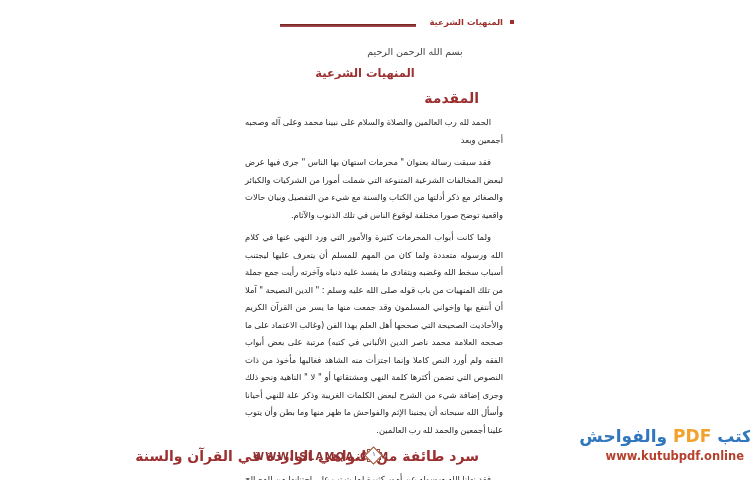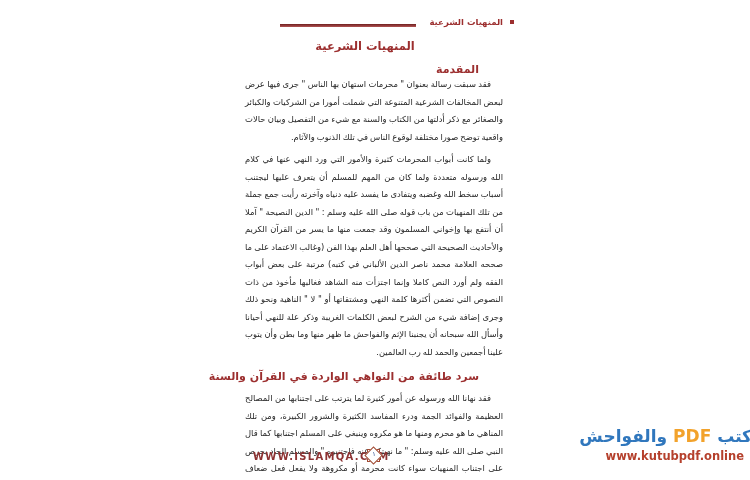--- a/index.html
+++ b/index.html
@@ -30,21 +30,21 @@
   .bismillah{
     margin-top:16px;text-align:center;transform:translateX(41px);
     color:#3f3f3f;font-size:9.5px;white-space:nowrap;
   }
   .book-title{
     margin-top:9px;text-align:center;transform:translateX(-9px);
     color:#9c2f2f;font-weight:bold;font-size:11.5px;white-space:nowrap;
   }
   .sec-heading{
     margin-top:10px;text-align:right;padding-left:0;padding-right:24px;
-    color:#9c2f2f;font-weight:bold;font-size:11px;white-space:nowrap;
+    color:#9c2f2f;font-weight:bold;font-size:14px;white-space:nowrap;
   }
   .sec-heading.second{margin-top:9px;}
   .para{
     color:#262626;font-size:8.4px;line-height:17.5px;
     text-align:justify;text-indent:12px;word-spacing:-0.6px;
     margin:0;
   }
   .para.first{margin-top:8px;}
   .para + .para{margin-top:5px;}
   .sec2-para{margin-top:7px;}
@@ -89,25 +89,27 @@
 <body>
 
 <div class="page-col">
 
   <div class="hdr">
     <span class="hdr-title">المنهيات الشرعية</span>
     <span class="hdr-rule"></span>
     <span class="hdr-spacer"></span>
   </div>
 
+  <div class="bismillah">بسم الله الرحمن الرحيم</div>
 
   <div class="book-title">المنهيات الشرعية</div>
 
   <div class="sec-heading">المقدمة</div>
 
+  <p class="para first">الحمد لله رب العالمين والصلاة والسلام على نبينا محمد وعلى آله وصحبه أجمعين وبعد</p>
 
   <p class="para">فقد سبقت رسالة بعنوان " محرمات استهان بها الناس " جرى فيها عرض لبعض المخالفات الشرعية المتنوعة التي شملت أمورا من الشركيات والكبائر والصغائر مع ذكر أدلتها من الكتاب والسنة مع شيء من التفصيل وبيان حالات واقعية توضح صورا مختلفة لوقوع الناس في تلك الذنوب والآثام.</p>
 
   <p class="para">ولما كانت أبواب المحرمات كثيرة والأمور التي ورد النهي عنها في كلام الله ورسوله متعددة ولما كان من المهم للمسلم أن يتعرف عليها ليجتنب أسباب سخط الله وغضبه ويتفادى ما يفسد عليه دنياه وآخرته رأيت جمع جملة من تلك المنهيات من باب قوله صلى الله عليه وسلم : " الدين النصيحة " آملا أن أنتفع بها وإخواني المسلمون وقد جمعت منها ما يسر من القرآن الكريم والأحاديث الصحيحة التي صححها أهل العلم بهذا الفن (وغالب الاعتماد على ما صححه العلامة محمد ناصر الدين الألباني في كتبه) مرتبة على بعض أبواب الفقه ولم أورد النص كاملا وإنما اجتزأت منه الشاهد فغالبها مأخوذ من ذات النصوص التي تضمن أكثرها كلمة النهي ومشتقاتها أو " لا " الناهية ونحو ذلك وجرى إضافة شيء من الشرح لبعض الكلمات الغريبة وذكر علة للنهي أحيانا وأسأل الله سبحانه أن يجنبنا الإثم والفواحش ما ظهر منها وما بطن وأن يتوب علينا أجمعين والحمد لله رب العالمين.</p>
 
   <div class="sec-heading second">سرد طائفة من النواهي الواردة في القرآن والسنة</div>
 
   <p class="para sec2-para">فقد نهانا الله ورسوله عن أمور كثيرة لما يترتب على اجتنابها من المصالح العظيمة والفوائد الجمة ودرء المفاسد الكثيرة والشرور الكبيرة، ومن تلك المناهي ما هو محرم ومنها ما هو مكروه وينبغي على المسلم اجتنابها كما قال النبي صلى الله عليه وسلم: " ما نهيتكم عنه فاجتنبوه " والمسلم الجاد يحرص على اجتناب المنهيات سواء كانت محرمة أو مكروهة ولا يفعل فعل ضعاف الإيمان الذين لا يبالون بالوقوع في</p>
 
 </div>

